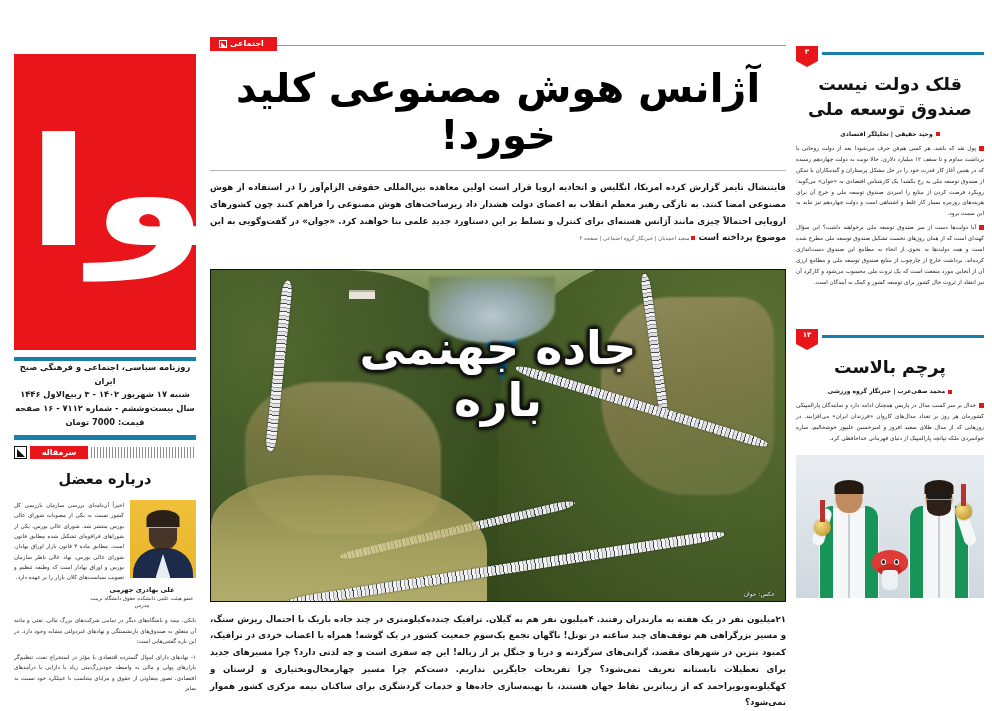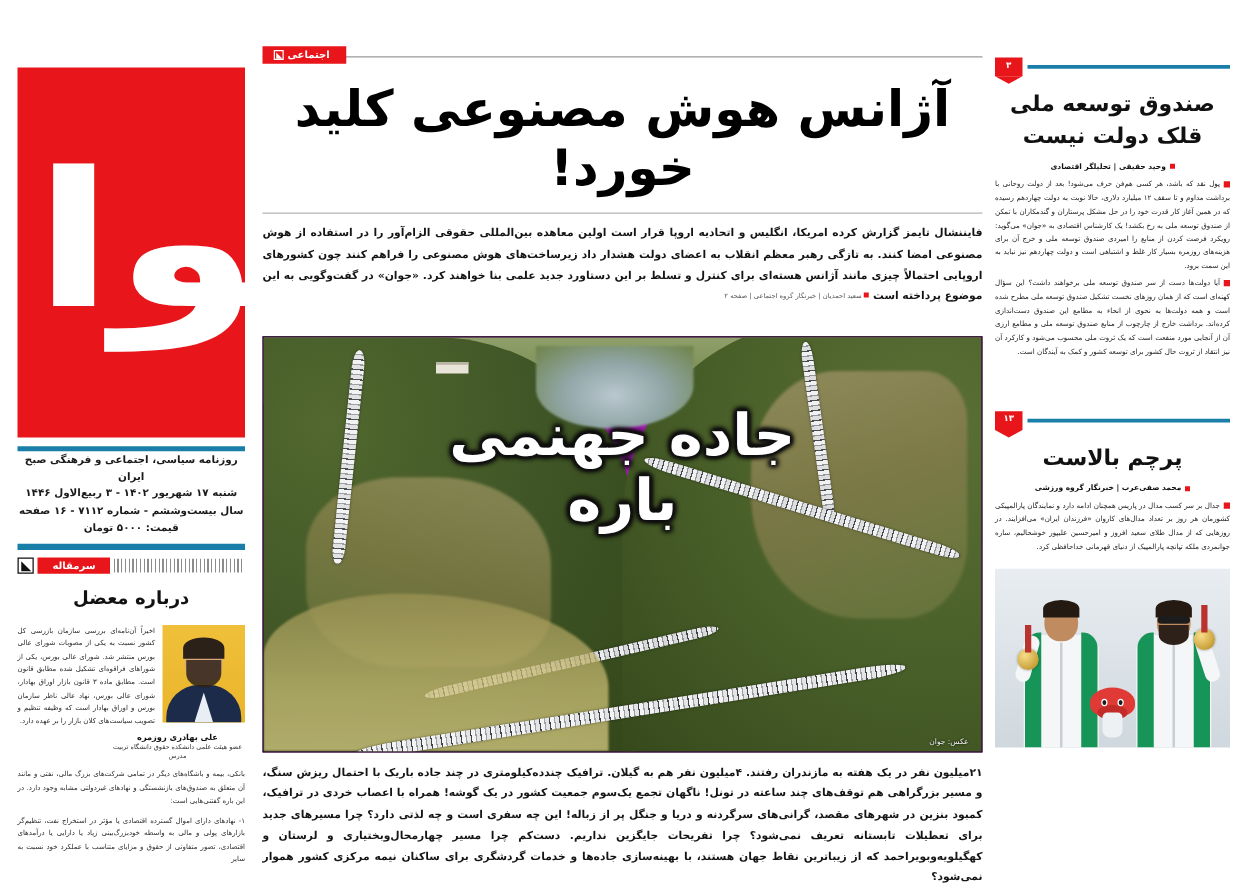--- a/index.html
+++ b/index.html
@@ -307,21 +307,21 @@
   }
 
   
   .photo-frame {
     margin-top: 23px;
     width: 100%;
     height: 368px;
     border: 1px solid #111;
     position: relative;
     overflow: hidden;
-    background: #a21caf;
+    background: #0369a1;
   }
   .ph-sky {
     position: absolute; left: 0; top: 0; right: 0; height: 16%;
     background: linear-gradient(#8fa06a, #6f8347);
   }
   .ph-river {
     position: absolute;
     left: 38%; top: 2%;
     width: 22%; height: 20%;
     background: radial-gradient(ellipse at 50% 60%, #b9c7cf 0%, #92a7a8 45%, #6e8348 100%);
@@ -686,22 +686,22 @@
 <div class="page">
 
   <div class="col-left">
 
     <div class="lc-divider">
       <div class="pagenum">۳</div>
       <div class="line"></div>
     </div>
 
     <div class="lc-title">
+      <div>قلک دولت نیست</div>
       <div>صندوق توسعه ملی</div>
-      <div>قلک دولت نیست</div>
     </div>
     <div class="lc-author">وحید حقیقی | تحلیلگر اقتصادی</div>
     <div class="lc-body">
       <p><span class="bullet"></span><span>پول نقد که باشد، هر کسی هم‌فن حرف می‌شود! بعد از دولت روحانی با برداشت مداوم و تا سقف ۱۲ میلیارد دلاری، حالا نوبت به دولت چهاردهم رسیده که در همین آغاز کار قدرت خود را در حل مشکل پرستاران و گندمکاران با تمکن از صندوق توسعه ملی به رخ بکشد! یک کارشناس اقتصادی به «جوان» می‌گوید: رویکرد فرصت کردن از منابع را امیردی صندوق توسعه ملی و خرج آن برای هزینه‌های روزمره بسیار کار غلط و اشتباهی است و دولت چهاردهم نیز نباید به این سمت برود.</span></p>
       <p><span class="bullet"></span><span>آیا دولت‌ها دست از سر صندوق توسعه ملی برخواهند داشت؟ این سؤال کهنه‌ای است که از همان روزهای نخست تشکیل صندوق توسعه ملی مطرح شده است و همه دولت‌ها به نحوی از انحاء به مطامع این صندوق دست‌اندازی کرده‌اند. برداشت خارج از چارچوب از منابع صندوق توسعه ملی و مطامع ارزی آن از آنجایی مورد منفعت است که یک ثروت ملی محسوب می‌شود و کارکرد آن نیز انتقاد از ثروت حال کشور برای توسعه کشور و کمک به آیندگان است.</span></p>
     </div>
 
     <div class="lc-divider">
       <div class="pagenum">۱۳</div>
       <div class="line"></div>
@@ -800,21 +800,21 @@
     <div class="masthead">
       <div class="masthead-logo">جوان</div>
     </div>
 
     <div class="masthead-rule"></div>
 
     <div class="pub-info">
       <div>روزنامه سیاسی، اجتماعی و فرهنگی صبح ایران</div>
       <div>شنبه ۱۷ شهریور ۱۴۰۲ - ۳ ربیع‌الاول ۱۴۴۶</div>
       <div>سال بیست‌وششم - شماره ۷۱۱۲ - ۱۶ صفحه</div>
-      <div>قیمت: ۵۰۰۰ تومان</div>
+      <div>قیمت: 7000 تومان</div>
     </div>
 
     <div class="pub-rule-thick"></div>
 
     <div class="editorial-bar">
       <div class="ed-flag-icon"></div>
       <div class="ed-badge">سرمقاله</div>
       <div class="ed-hatch"></div>
     </div>
 
@@ -826,20 +826,20 @@
       <div class="ed-text-col">اخیراً آن‌نامه‌ای بررسی سازمان بازرسی کل کشور نسبت به یکی از مصوبات شورای عالی بورس منتشر شد. شورای عالی بورس، یکی از شوراهای فراقوه‌ای تشکیل شده مطابق قانون است. مطابق ماده ۳ قانون بازار اوراق بهادار، شورای عالی بورس، نهاد عالی ناظر سازمان بورس و اوراق بهادار است که وظیفه تنظیم و تصویب سیاست‌های کلان بازار را بر عهده دارد.</div>
       <div class="ed-photo">
         <div class="body"></div>
         <div class="shirt"></div>
         <div class="head"></div>
         <div class="hair"></div>
         <div class="beard"></div>
       </div>
     </div>
 
-    <div class="ed-author">علی بهادری روزمره</div>
+    <div class="ed-author">علی بهادری جهرمی</div>
     <div class="ed-author-role">عضو هیئت علمی دانشکده حقوق دانشگاه تربیت مدرس</div>
 
     <div class="ed-body-cont">بانکی، بیمه و باشگاه‌های دیگر در تمامی شرکت‌های بزرگ مالی، نفتی و مانند آن متعلق به صندوق‌های بازنشستگی و نهادهای غیردولتی مشابه وجود دارد. در این باره گفتنی‌هایی است:</div>
     <div class="ed-body-cont">۱- نهادهای دارای اموال گسترده اقتصادی یا مؤثر در استخراج نفت، تنظیم‌گر بازارهای پولی و مالی به واسطه خودبزرگ‌بینی زیاد یا دارایی یا درآمدهای اقتصادی، تصور متفاوتی از حقوق و مزایای متناسب با عملکرد خود نسبت به سایر</div>
   </div>
 
 </div>
 
 </body></html>

